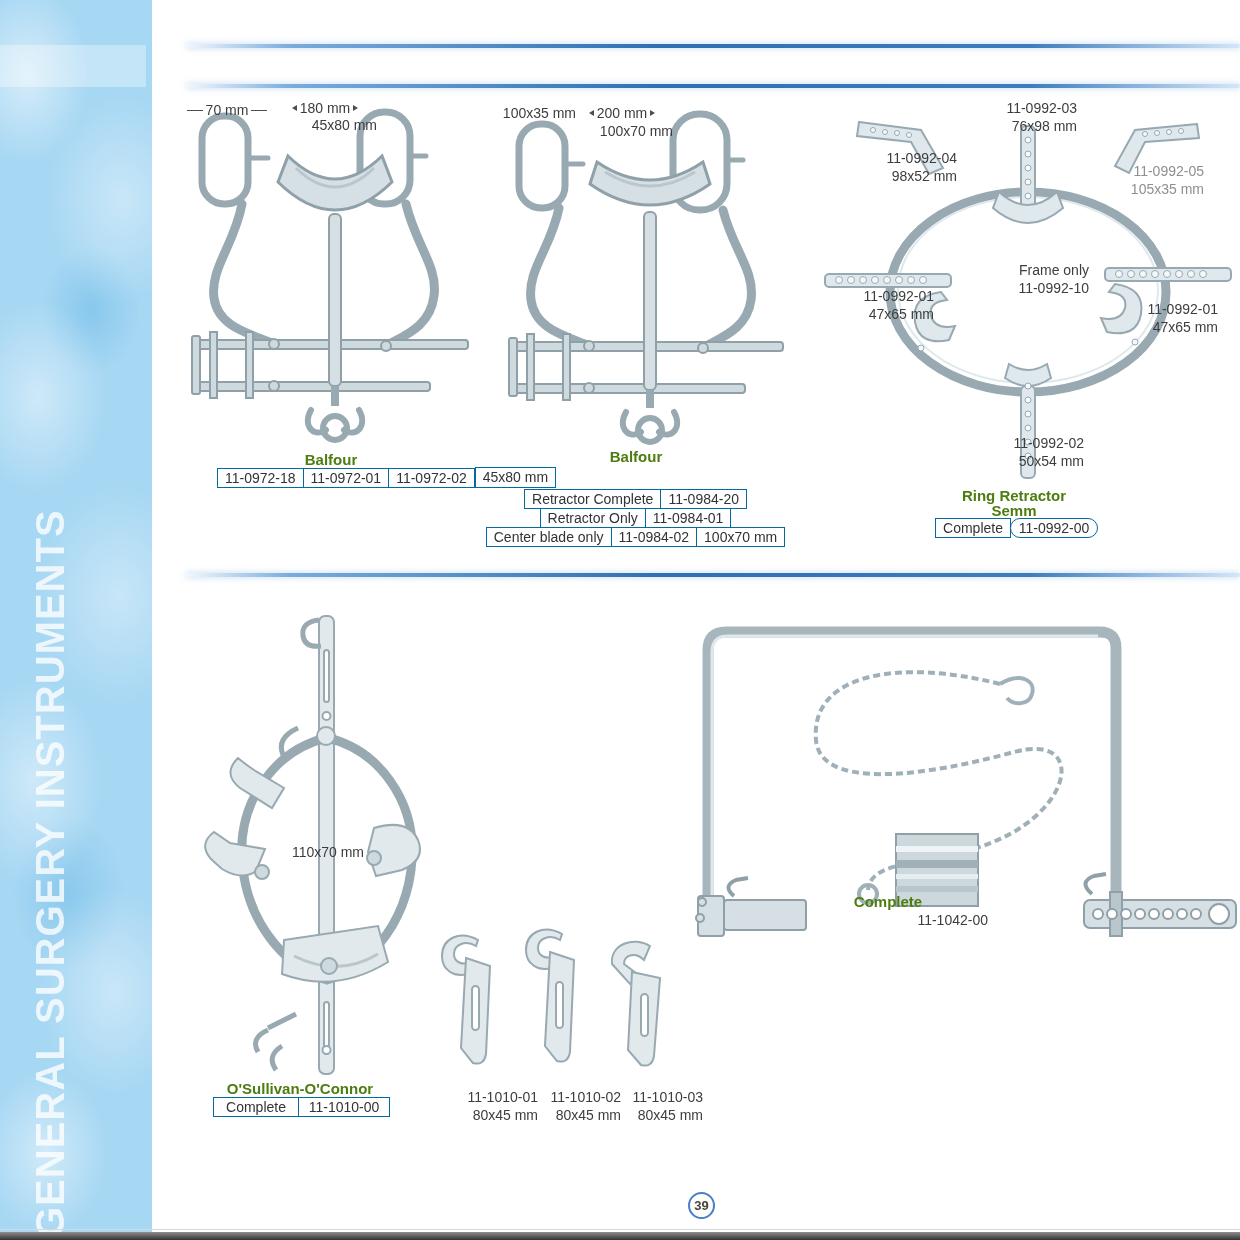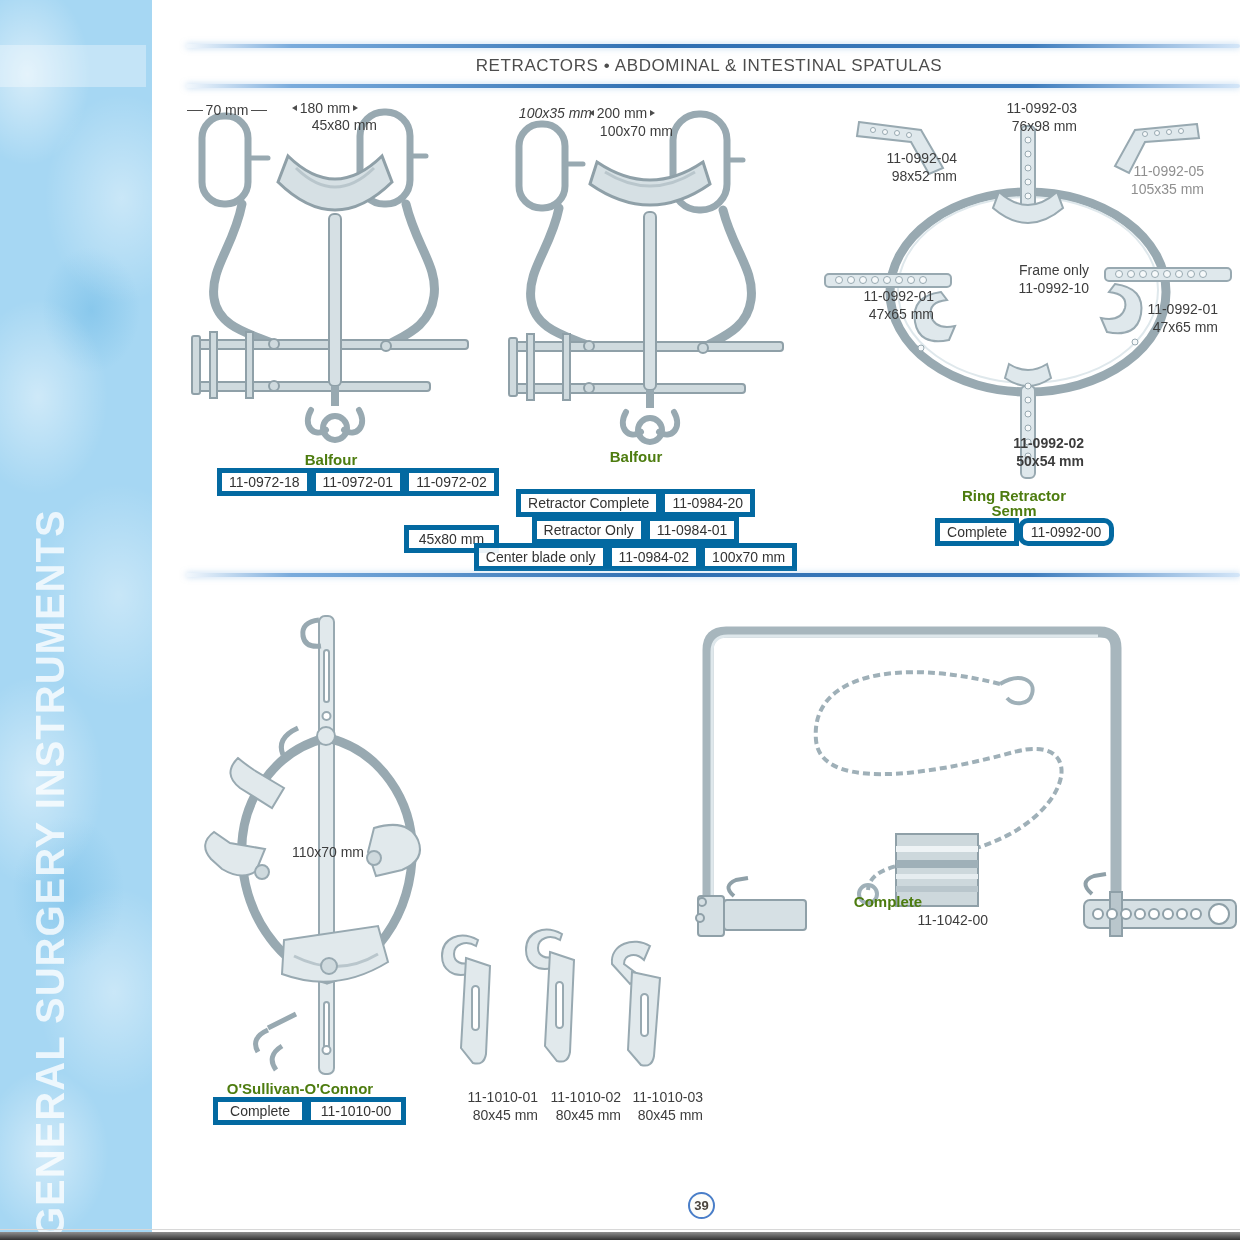--- a/index.html
+++ b/index.html
@@ -49,24 +49,24 @@
   .lbl.gray{color:#8f8f8f;}
   .title{position:absolute;font-size:15px;font-weight:bold;color:#4d7c0f;text-align:center;line-height:15px;}
   .dimrow{display:flex;align-items:center;justify-content:center;gap:3px;}
   .dashline{display:inline-block;width:16px;height:1px;background:#4d4d4d;}
   .tri-l{display:inline-block;width:0;height:0;border-top:3px solid transparent;border-bottom:3px solid transparent;border-right:5px solid #4d4d4d;}
   .tri-r{display:inline-block;width:0;height:0;border-top:3px solid transparent;border-bottom:3px solid transparent;border-left:5px solid #4d4d4d;}
   .tbl{position:absolute;display:flex;align-items:flex-start;font-size:14px;color:#333;}
   .vtbl{position:absolute;display:flex;flex-direction:column;align-items:center;font-size:14px;color:#333;margin-top:25px;}
   .trow{display:flex;margin-top:-1px;}
   .cell{
-    border:5px solid #0369a1;background:rgba(255,255,255,.92);
+    border:1px solid #0369a1;background:rgba(255,255,255,.92);
     padding:1px 7px;margin-left:-1px;white-space:nowrap;text-align:center;line-height:16px;
   }
-  .colstack{display:flex;flex-direction:column;margin-left:-1px;gap:30px;}
+  .colstack{display:flex;flex-direction:row;margin-left:-1px;}
   .colstack .cell{margin-left:0;}
   .colstack .cell + .cell{margin-top:-1px;}
   
   .drawing{position:absolute;}
   
   #page-num{
     position:absolute;left:688px;top:1192px;width:27px;height:27px;border-radius:50%;
     border:2px solid #4a7ec8;box-sizing:border-box;
     display:flex;align-items:center;justify-content:center;
     font-size:13px;font-weight:bold;color:#4b453d;background:#fdfdfa;
@@ -78,21 +78,20 @@
 <body>
 
 <div id="page">
 
   <div id="sidebar">
     <div id="sidebar-box"></div>
     <div id="sidebar-title">GENERAL SURGERY INSTRUMENTS</div>
   </div>
 
   <div class="rule" style="left:186px;right:0;top:44px;"></div>
-  <div id="header-title">RETRACTORS • ABDOMINAL &amp; INTESTINAL SPATULAS</div>
   <div class="rule" style="left:186px;right:0;top:84px;"></div>
 
   <div class="drawing" style="left:190px;top:96px;width:290px;height:348px;">
     <svg width="290" height="348" viewBox="0 0 290 348">
       <g stroke="#98a9b1" fill="none" stroke-width="7" stroke-linecap="round">
         <rect x="12" y="20" width="46" height="88" rx="22"></rect>
         <path d="M58,62 h20" stroke-width="5"></path>
         <path d="M52,108 C44,150 20,172 24,202 C28,232 62,238 84,248" stroke-width="9"></path>
         <rect x="170" y="16" width="50" height="92" rx="24"></rect>
         <path d="M220,60 h16" stroke-width="5"></path>
@@ -160,21 +159,21 @@
       </g>
       <path d="M92,62 Q145,98 198,62 L205,84 Q145,126 85,84 Z" fill="#d6e0e4" stroke="#8fa0a8" stroke-width="3"></path>
       <path d="M100,72 Q145,100 190,72" fill="none" stroke="#b9c6cc" stroke-width="3"></path>
       <rect x="139" y="112" width="12" height="178" rx="5" fill="#d6e0e4" stroke="#8fa0a8" stroke-width="2"></rect>
       <path d="M145,290 v18" stroke="#98a9b1" stroke-width="8" fill="none"></path>
       <path d="M121,312 C112,328 124,340 136,332 M169,312 C178,328 166,340 154,332" stroke="#98a9b1" stroke-width="6" fill="none" stroke-linecap="round"></path>
       <circle cx="145" cy="330" r="12" fill="none" stroke="#98a9b1" stroke-width="6"></circle>
     </svg>
   </div>
 
-  <div class="lbl" style="left:492px;top:104px;width:100px;font-style:italic;">100x35 mm</div>
+  <div class="lbl" style="left:476px;top:104px;width:100px;">100x35 mm</div>
   <div class="lbl dimrow" style="left:572px;top:104px;width:100px;">
     <span class="tri-l"></span>
     <span>200 mm</span>
     <span class="tri-r"></span>
   </div>
   <div class="lbl" style="left:573px;top:122px;width:100px;">100x70 mm</div>
   <div class="title" style="left:536px;top:449px;width:200px;">Balfour</div>
   <div class="vtbl" style="left:486px;top:465px;width:300px;">
     <div class="trow">
       <div class="cell">Retractor Complete</div>
@@ -266,21 +265,21 @@
     <div>11-0992-10</div>
   </div>
   <div class="lbl" style="left:810px;top:287px;width:124px;">
     <div>11-0992-01</div>
     <div>47x65 mm</div>
   </div>
   <div class="lbl" style="left:1094px;top:300px;width:124px;">
     <div>11-0992-01</div>
     <div>47x65 mm</div>
   </div>
-  <div class="lbl" style="left:960px;top:434px;width:124px;font-weight:bold;">
+  <div class="lbl" style="left:960px;top:434px;width:124px;">
     <div>11-0992-02</div>
     <div>50x54 mm</div>
   </div>
   <div class="title" style="left:914px;top:488px;width:200px;">
     <div>Ring Retractor</div>
     <div>Semm</div>
   </div>
   <div class="tbl" style="left:936px;top:518px;">
     <div class="cell" style="min-width:60px;">Complete</div>
     <div class="cell" style="min-width:72px;border-radius:10px;">11-0992-00</div>

